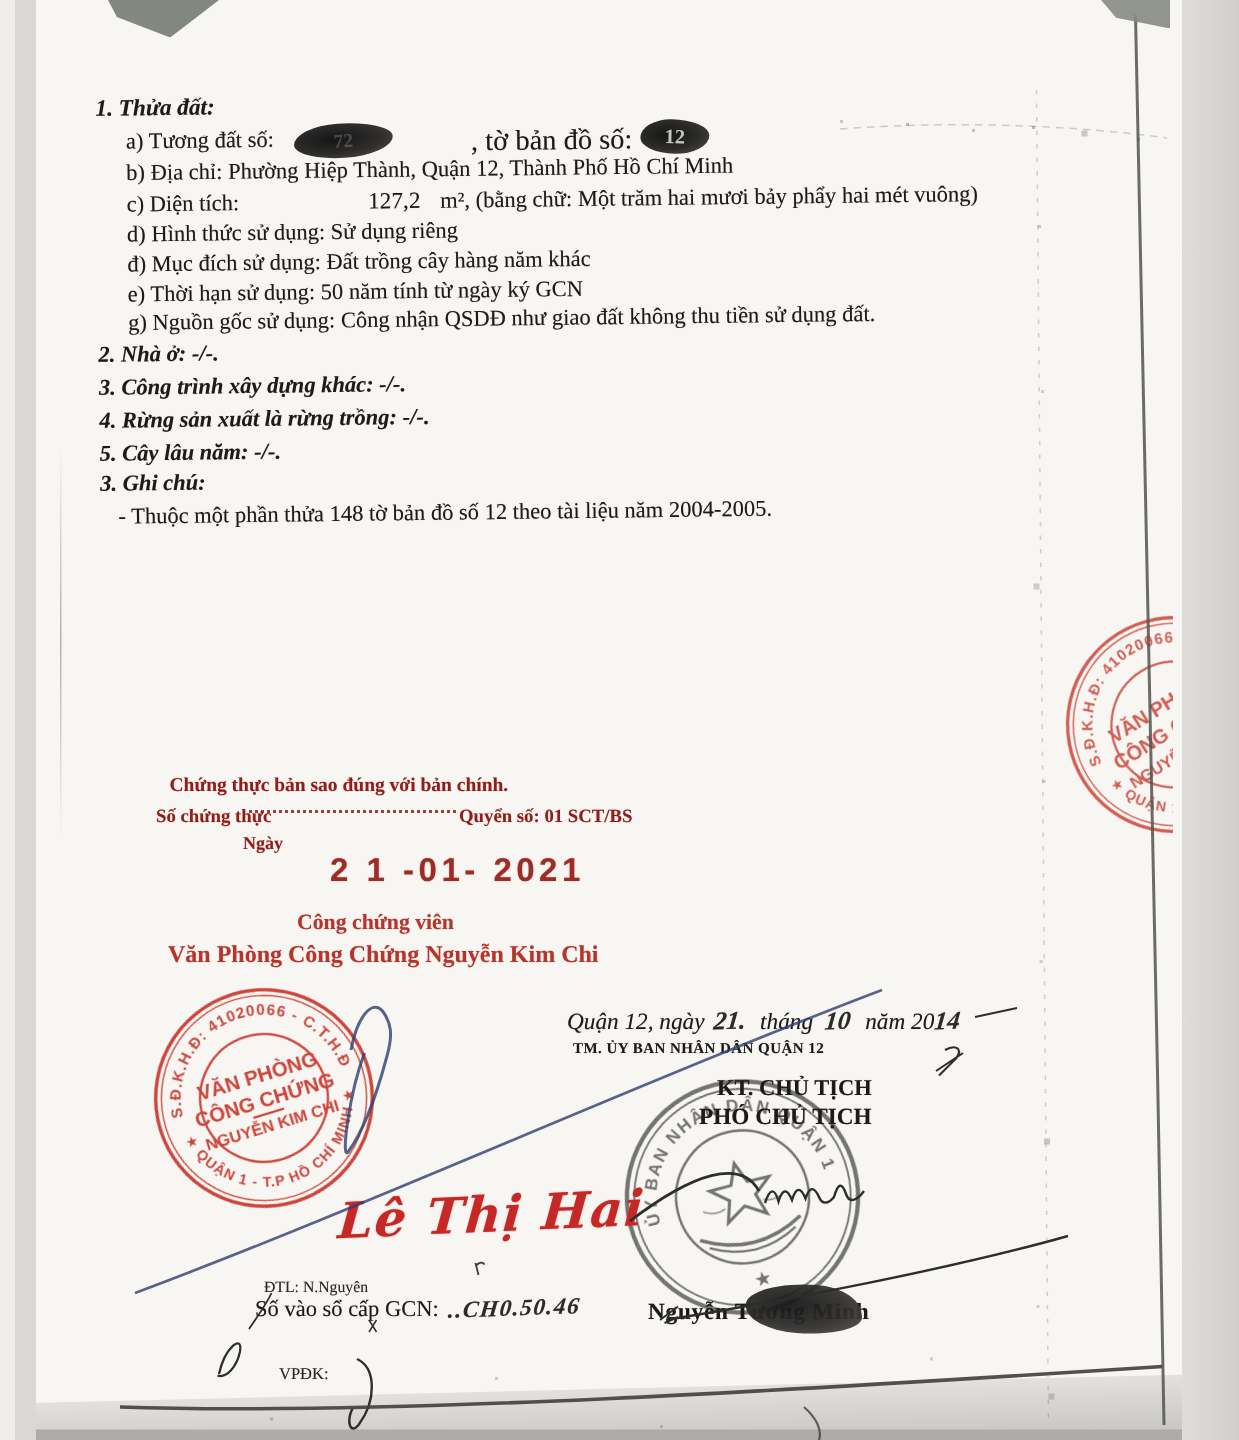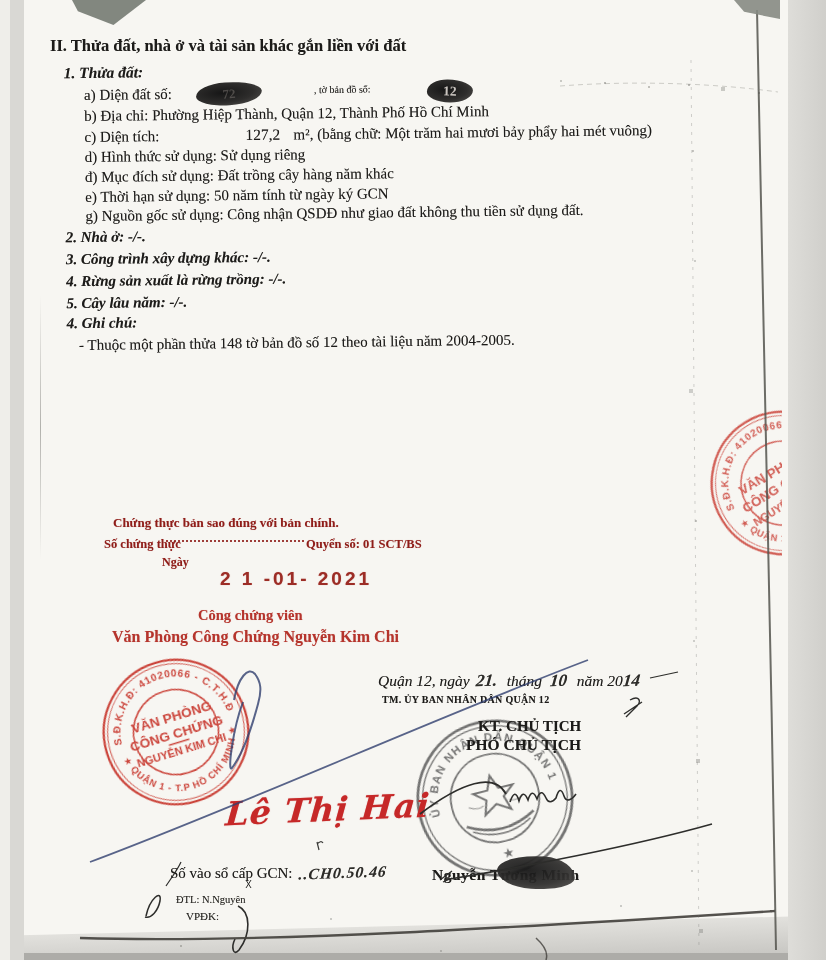--- a/index.html
+++ b/index.html
@@ -48,59 +48,58 @@
 
   <div class="speck" style="left:0;top:0;
        box-shadow:604px 82px 0 rgba(95,95,90,.4),648px 86px 0 rgba(95,95,90,.35),688px 84px 0 rgba(95,95,90,.4),
        722px 88px 0 1px rgba(95,95,90,.3),758px 92px 0 rgba(95,95,90,.45),560px 80px 0 rgba(95,95,90,.3),
        692px 150px 0 rgba(110,110,105,.35),694px 260px 0 rgba(110,110,105,.3),690px 390px 0 1px rgba(110,110,105,.3),
        695px 520px 0 rgba(110,110,105,.35),693px 640px 0 rgba(110,110,105,.3),697px 760px 0 1px rgba(110,110,105,.35),
        691px 870px 0 rgba(110,110,105,.3),330px 918px 0 rgba(100,100,95,.3),620px 905px 0 rgba(100,100,95,.3),
        700px 930px 0 1px rgba(100,100,95,.3),180px 945px 0 rgba(100,100,95,.35),440px 950px 0 rgba(100,100,95,.3),
        760px 430px 0 rgba(120,120,115,.25),135px 90px 0 rgba(100,100,95,.3);"></div>
 
-  <div class="t b" style="left:50px;top:37px;font-size:16.5px;">II. Thửa đất, nhà ở và tài sản khác gắn liền với đất</div>
 
   <div id="parcel-block">
     <div class="t bi" style="left:64px;top:64px;font-size:15.5px;">1. Thửa đất:</div>
 
-    <div class="t" style="left:84px;top:87px;font-size:15px;">a) Diện đất số:</div>
+    <div class="t" style="left:84px;top:87px;font-size:15px;">a) Tương đất số:</div>
     <div class="blob" style="left:196px;top:84px;width:66px;height:23px;transform:rotate(-3deg);">
       <span style="font-size:13px;color:rgba(205,195,188,.28);font-weight:bold;">72</span>
     </div>
-    <div class="t" style="left:314px;top:87px;font-size:10px;">, tờ bản đồ số:</div>
+    <div class="t" style="left:314px;top:87px;font-size:19px;">, tờ bản đồ số:</div>
     <div class="blob" style="left:427px;top:84px;width:46px;height:23px;transform:rotate(2deg);">
       <span style="font-size:13.5px;color:rgba(230,225,218,.85);font-weight:bold;">12</span>
     </div>
 
     <div class="t" style="left:84px;top:108px;font-size:15px;">b) Địa chỉ:  Phường Hiệp Thành, Quận 12, Thành Phố Hồ Chí Minh</div>
 
     <div class="t" style="left:84px;top:129px;font-size:15px;">c) Diện tích:</div>
     <div class="t" style="left:227px;top:128px;font-size:15.5px;margin-left:18px;">127,2</div>
     <div class="t" style="left:293px;top:129px;font-size:15px;">m², (bằng chữ: Một trăm hai mươi bảy phẩy hai mét vuông)</div>
 
     <div class="t" style="left:84px;top:149px;font-size:15px;">d) Hình thức sử dụng: Sử dụng riêng</div>
     <div class="t" style="left:84px;top:169px;font-size:15px;">đ) Mục đích sử dụng:  Đất trồng cây hàng năm khác</div>
     <div class="t" style="left:84px;top:189px;font-size:15px;">e) Thời hạn sử dụng:  50 năm tính từ ngày ký GCN</div>
     <div class="t" style="left:84px;top:208px;font-size:15px;">g) Nguồn gốc sử dụng:  Công nhận QSDĐ như giao đất không thu tiền sử dụng đất.</div>
 
     <div class="t bi" style="left:64px;top:229px;font-size:15px;">2. Nhà ở:  -/-.</div>
     <div class="t bi" style="left:64px;top:251px;font-size:15px;">3. Công trình xây dựng khác: -/-.</div>
     <div class="t bi" style="left:64px;top:273px;font-size:15px;">4. Rừng sản xuất là rừng trồng: -/-.</div>
     <div class="t bi" style="left:64px;top:295px;font-size:15px;">5. Cây lâu năm:  -/-.</div>
-    <div class="t bi" style="left:64px;top:315px;font-size:15px;">4. Ghi chú:</div>
+    <div class="t bi" style="left:64px;top:315px;font-size:15px;">3. Ghi chú:</div>
     <div class="t" style="left:76px;top:337px;font-size:15px;">- Thuộc một phần thửa 148 tờ bản đồ số 12 theo tài liệu năm 2004-2005.</div>
   </div>
 
   <div class="t b red" style="left:113px;top:516px;font-size:13px;">Chứng thực bản sao đúng với bản chính.</div>
   <div class="t b red" style="left:104px;top:537px;font-size:12.5px;">Số chứng thực</div>
   <div class="dotline" style="left:166px;top:540px;width:138px;"></div>
   <div class="t b red" style="left:306px;top:537px;font-size:12.5px;">Quyển số: 01 SCT/BS</div>
   <div class="t b red" style="left:162px;top:556px;font-size:12px;">Ngày</div>
-  <div class="t stampnum" style="left:220px;top:568px;font-size:19px;letter-spacing:3px;color:#9c2d26;">2 1 -01- 2021</div>
+  <div class="t stampnum" style="left:220px;top:568px;font-size:22px;letter-spacing:3px;color:#9c2d26;">2 1 -01- 2021</div>
   <div class="t b red2" style="left:198px;top:607px;font-size:14.5px;">Công chứng viên</div>
   <div class="t b red2" style="left:112px;top:628px;font-size:16px;">Văn Phòng Công Chứng Nguyễn Kim Chi</div>
 
   <div class="t" style="left:378px;top:671px;font-size:15.5px;font-style:italic;z-index:5;">
     <span>Quận 12, ngày</span>
     <span class="hand" style="margin-left:2px;">21.</span>
     <span style="margin-left:6px;">tháng</span>
     <span class="hand" style="margin-left:4px;">10</span>
     <span style="margin-left:6px;">năm</span>
     <span>20</span><span class="hand">14</span>
@@ -111,21 +110,21 @@
   <div class="t b" style="left:432px;top:866px;font-size:15.5px;letter-spacing:.5px;z-index:5;">Nguyễn Tương Minh</div>
 
   <div class="t sig" style="left:226px;top:792px;font-size:33px;z-index:5;">Lê Thị Hai</div>
 
   <div class="t" style="left:170px;top:864px;font-size:15px;z-index:5;">
     <span>Số vào sổ cấp GCN:</span>
     <span class="hand" style="font-size:15.5px;letter-spacing:1px;margin-left:3px;">..CH0.50.46</span>
   </div>
   <div class="blob" style="left:497px;top:856px;width:78px;height:33px;transform:rotate(4deg);
        border-radius:60% 40% 55% 45%/50% 60% 40% 50%;opacity:.94;"></div>
-  <div class="t" style="left:176px;top:894px;font-size:10.5px;color:#2a2925;z-index:5;">ĐTL: N.Nguyên</div>
+  <div class="t" style="left:176px;top:853px;font-size:10.5px;color:#2a2925;z-index:5;">ĐTL: N.Nguyên</div>
   <div class="t" style="left:186px;top:910px;font-size:11px;color:#2a2925;z-index:5;">VPĐK:</div>
 
   <svg style="position:absolute;left:100px;top:656px;width:152px;height:152px;z-index:3;
               transform:rotate(-17deg);opacity:.92;filter:blur(.2px);" viewBox="0 0 200 200">
     <g fill="none" stroke="#c8372d">
       <circle cx="100" cy="100" r="95" stroke-width="3"></circle>
       <circle cx="100" cy="100" r="90" stroke-width="1.2"></circle>
       <circle cx="100" cy="100" r="56" stroke-width="2"></circle>
     </g>
     <defs>

